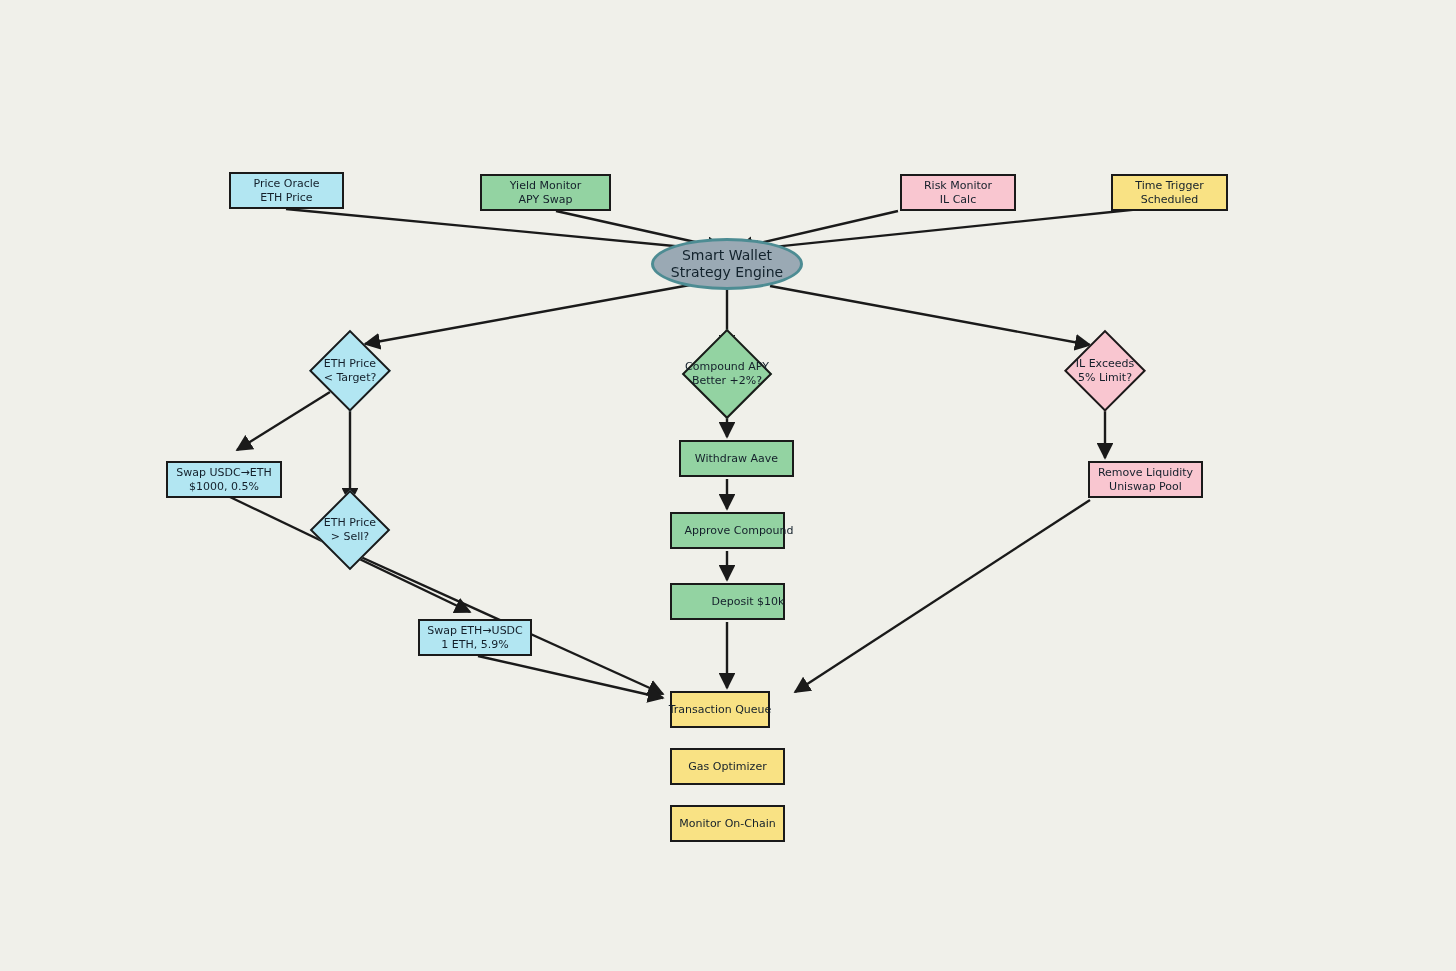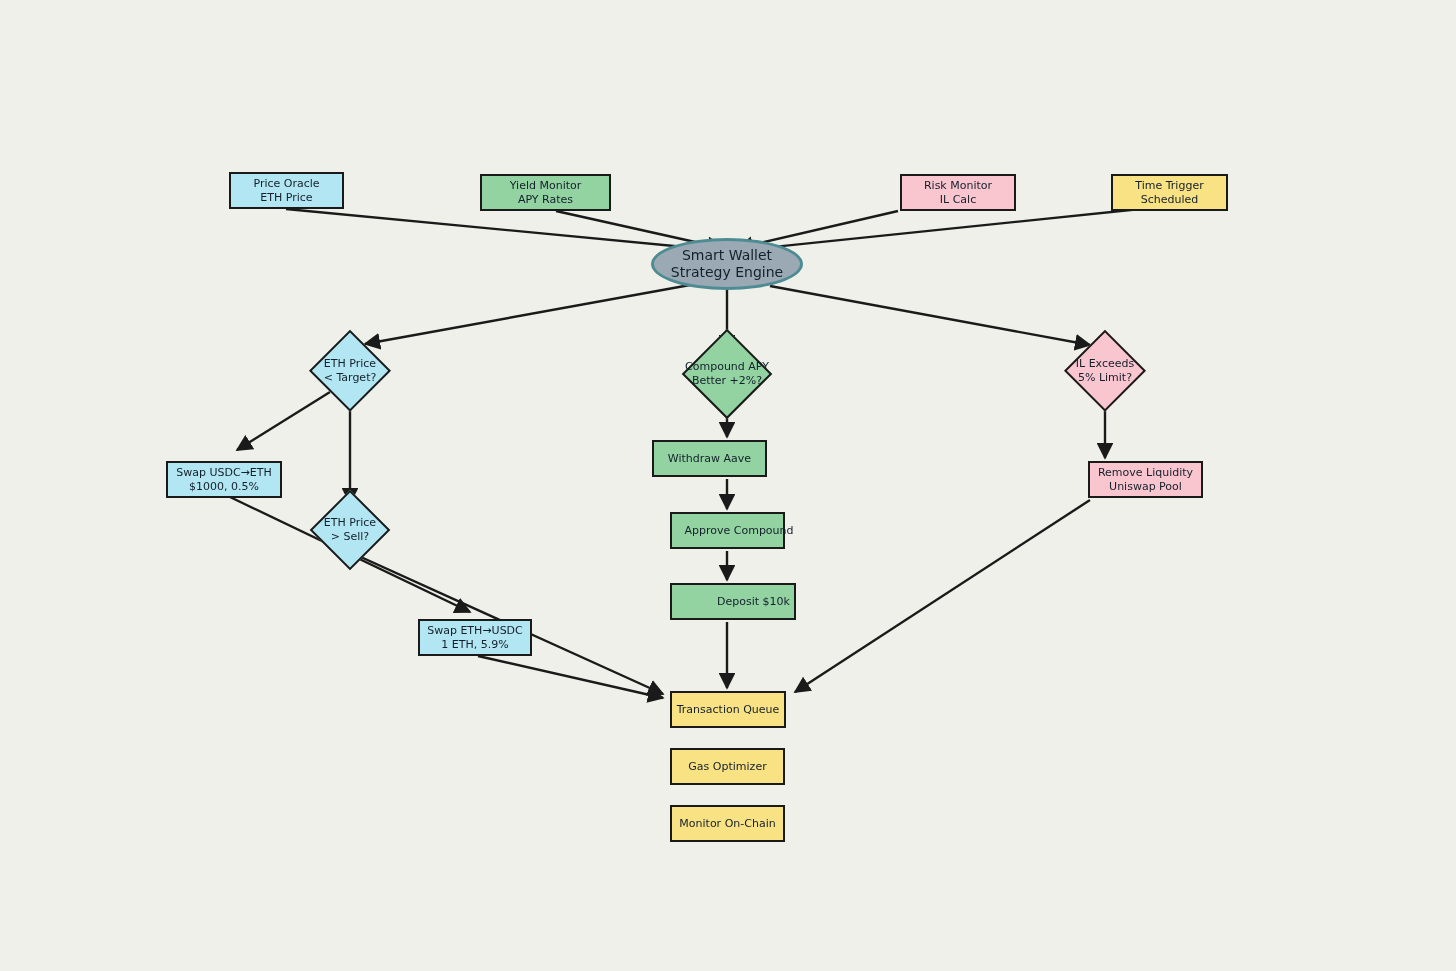--- a/index.html
+++ b/index.html
@@ -128,21 +128,21 @@
     </g>
   </svg>
 
   <div class="node rect fill-blue" style="left:229px; top:172px; width:115px; height:37px;">
     <span class="ln">Price Oracle</span>
     <span class="ln">ETH Price</span>
   </div>
 
   <div class="node rect fill-green" style="left:480px; top:174px; width:131px; height:37px;">
     <span class="ln">Yield Monitor</span>
-    <span class="ln">APY Rates</span>
+    <span class="ln">APY Swap</span>
   </div>
 
   <div class="node rect fill-pink" style="left:860px; top:174px; width:116px; height:37px;">
     <span class="ln">Risk Monitor</span>
     <span class="ln">IL Calc</span>
   </div>
 
   <div class="node rect fill-yellow" style="left:1111px; top:174px; width:117px; height:37px;">
     <span class="ln">Time Trigger</span>
     <span class="ln">Scheduled</span>
@@ -180,38 +180,38 @@
   <div class="node rect fill-blue" style="left:166px; top:461px; width:116px; height:37px;">
     <span class="ln">Swap USDC→ETH</span>
     <span class="ln">$1000, 0.5%</span>
   </div>
 
   <div class="node rect fill-blue" style="left:418px; top:619px; width:114px; height:37px;">
     <span class="ln">Swap ETH→USDC</span>
     <span class="ln">1 ETH, 5.9%</span>
   </div>
 
-  <div class="node rect fill-green" style="left:652px; top:440px; width:115px; height:37px;">
+  <div class="node rect fill-green" style="left:679px; top:440px; width:115px; height:37px;">
     <span class="ln">Withdraw Aave</span>
   </div>
 
   <div class="node rect fill-green" style="left:670px; top:512px; width:115px; height:37px;padding-left:23px;">
     <span class="ln">Approve Compound</span>
   </div>
 
-  <div class="node rect fill-green" style="left:670px; top:583px; width:126px; height:37px;padding-left:41px;">
+  <div class="node rect fill-green" style="left:670px; top:583px; width:115px; height:37px;padding-left:41px;">
     <span class="ln">Deposit $10k</span>
   </div>
 
   <div class="node rect fill-pink" style="left:1048px; top:461px; width:115px; height:37px;">
     <span class="ln">Remove Liquidity</span>
     <span class="ln">Uniswap Pool</span>
   </div>
 
-  <div class="node rect fill-yellow" style="left:670px; top:691px; width:116px; height:37px;">
+  <div class="node rect fill-yellow" style="left:670px; top:691px; width:100px; height:37px;">
     <span class="ln">Transaction Queue</span>
   </div>
 
   <div class="node rect fill-yellow" style="left:670px; top:748px; width:115px; height:37px;">
     <span class="ln">Gas Optimizer</span>
   </div>
 
   <div class="node rect fill-yellow" style="left:670px; top:805px; width:115px; height:37px;">
     <span class="ln">Monitor On-Chain</span>
   </div>

